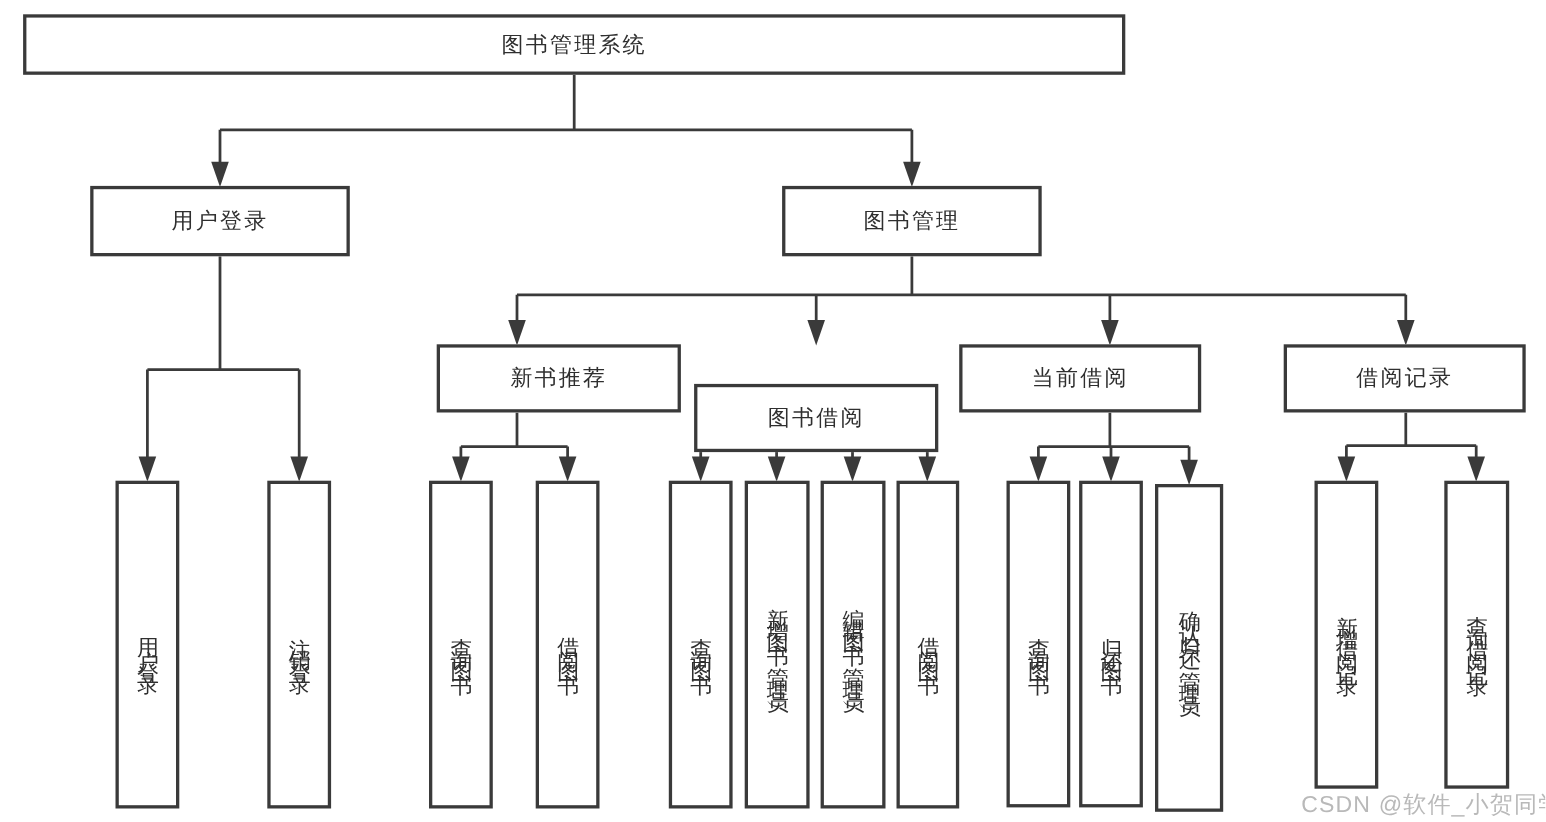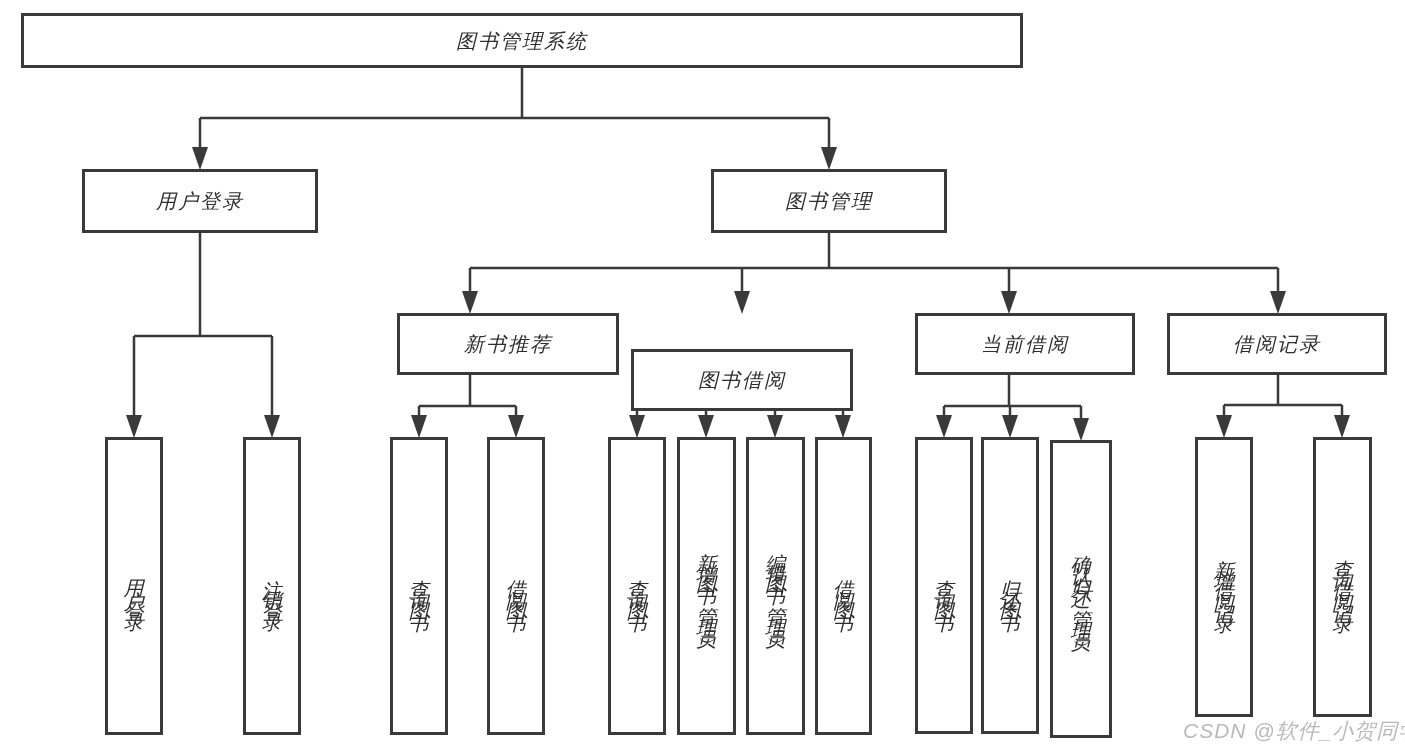--- a/index.html
+++ b/index.html
@@ -3,21 +3,20 @@
 <meta charset="utf-8">
 <style>
   html, body { margin: 0; padding: 0; background: #ffffff; }
   .stage {
     position: relative;
     width: 1405px;
     height: 747px;
     background: #ffffff;
     font-family: "Liberation Sans", sans-serif;
     overflow: hidden;
-    font-style: italic;
   }
   .wires {
     position: absolute;
     left: 0; top: 0;
     z-index: 1;
   }
   .wire {
     fill: none;
     stroke: #3a3a3a;
     stroke-width: 2.5;
@@ -117,21 +116,21 @@
   <div class="box h" style="left:711px; top:169px; width:236px; height:64px;">
     <span>图书管理</span>
   </div>
 
   <div class="box h" style="left:361px; top:313px; width:222px; height:62px;margin-left:36px;">
     <span>新书推荐</span>
   </div>
   <div class="box h" style="left:631px; top:313px; width:222px; height:62px;margin-top:36px;">
     <span>图书借阅</span>
   </div>
-  <div class="box h" style="left:915px; top:313px; width:220px; height:62px;">
+  <div class="box h" style="left:872px; top:313px; width:220px; height:62px;">
     <span>当前借阅</span>
   </div>
   <div class="box h" style="left:1167px; top:313px; width:220px; height:62px;">
     <span>借阅记录</span>
   </div>
 
   <div class="box v" style="left:105px; top:437px; width:58px; height:298px;">
     <span>用户登录</span>
   </div>
   <div class="box v" style="left:243px; top:437px; width:58px; height:298px;">

